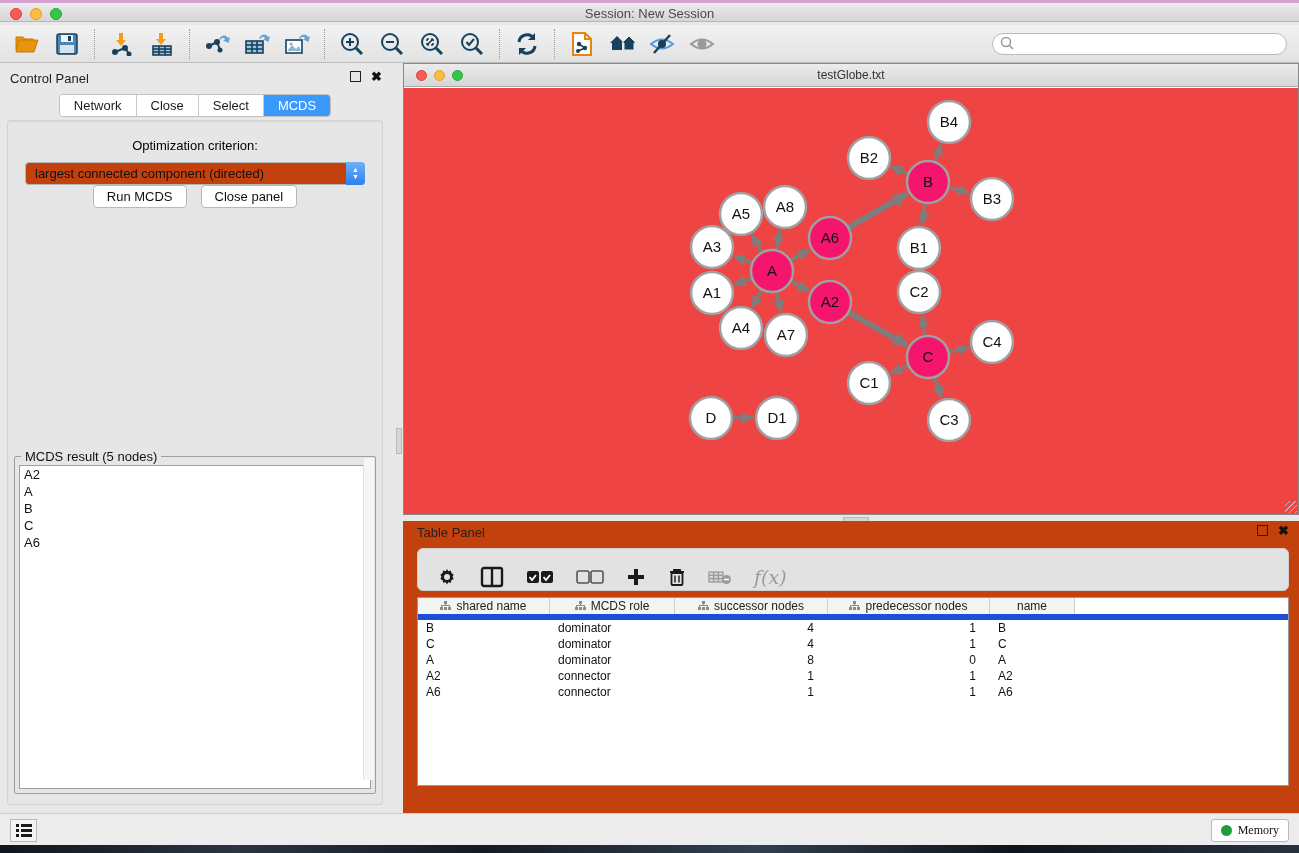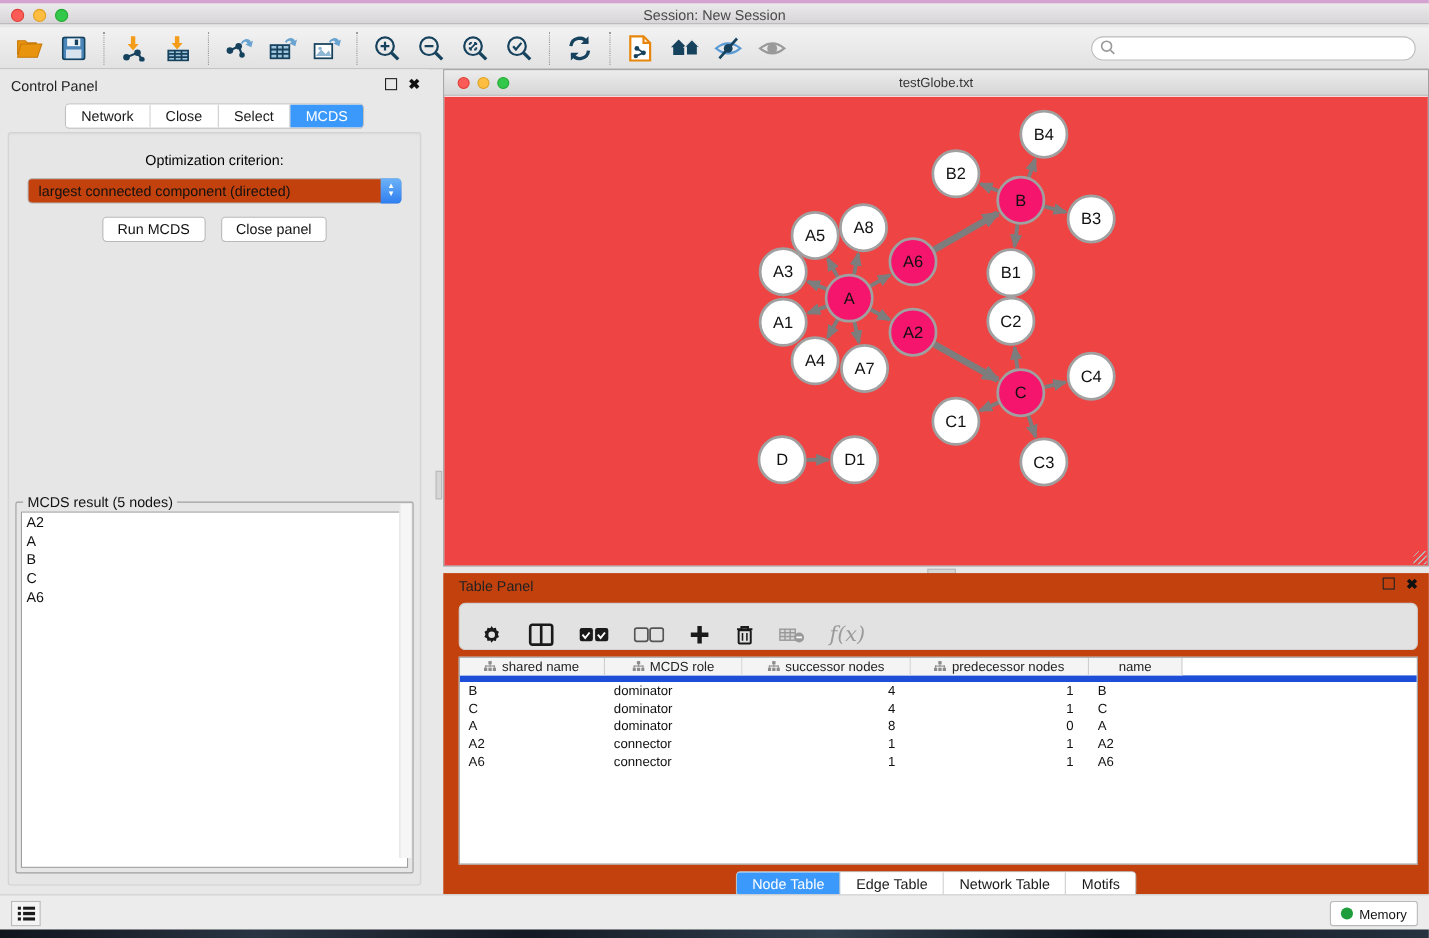--- a/index.html
+++ b/index.html
@@ -43,21 +43,21 @@
   .cp-body { position:absolute; left:7px; top:57px; width:376px; height:685px;
     background:#e6e6e6; border:1px solid #d2d2d2; border-radius:3px; box-shadow:inset 0 1px 2px rgba(0,0,0,0.06);
     display:flex; flex-direction:column; align-items:center; }
   .opt-label { margin-top:17px; font-size:13px; color:#000000; }
   .dropdown { margin-top:9px; width:340px; height:23px; background:#c2410c; border:1px solid #b5b5b5; border-radius:4px;
     display:flex; align-items:center; position:relative; }
   .dropdown .dd-text { flex:1; font-size:13px; color:#111; padding-left:9px; white-space:nowrap; }
   .dd-stepper { width:19px; height:23px; margin-right:-1px; border-radius:0 4px 4px 0;
     background:linear-gradient(#6db3f8,#2f7ef0); display:flex; flex-direction:column; align-items:center; justify-content:center; gap:1px; }
   .dd-stepper span { color:#fff; font-size:7px; line-height:6px; }
-  .cp-buttons { margin-top:12px; display:flex; gap:14px; }
+  .cp-buttons { display:flex; gap:14px; }
   .mac-btn { background:#fff; border:1px solid #b9b9b9; border-radius:4px; font-size:13px; color:#111; padding:3px 13px; }
 
   .result-group { margin-top:auto; margin-bottom:10px; width:362px; height:338px; position:relative;
     border:1px solid #9f9f9f; border-radius:2px; }
   .result-title { position:absolute; left:6px; top:-8px; background:#e6e6e6; padding:0 4px; font-size:13px; color:#111; }
   .result-list { position:absolute; left:4px; top:8px; width:352px; height:324px; background:#fff; border:1px solid #9f9f9f;
     font-size:13px; color:#111; overflow:hidden; }
   .result-list .row { padding:0 4px; height:17px; line-height:17px; }
   .result-scroll { position:absolute; right:1px; top:1px; width:11px; height:322px; background:#f6f6f6; border-left:1px solid #e3e3e3; }
 
@@ -92,21 +92,21 @@
   .dt-cell { padding:0 8px; white-space:nowrap; overflow:hidden; }
   .dt-cell.num { text-align:right; padding-right:14px; }
 
   .tp-tabs { position:absolute; left:0; right:0; top:271px; display:flex; justify-content:center; }
 
   
   .statusbar { position:absolute; left:0; top:813px; width:1299px; height:32px; background:#ececec; border-top:1px solid #cfcfcf; }
   .list-btn { position:absolute; left:10px; top:5px; width:27px; height:23px; background:#f4f4f4; border:1px solid #b9b9b9;
     display:flex; align-items:center; justify-content:center; }
   .memory-btn { position:absolute; right:10px; top:5px; height:23px; background:#fff; border:1px solid #b9b9b9; border-radius:3px;
-    display:flex; align-items:center; gap:6px; padding:0 9px; font-size:12px; color:#111; }
+    display:flex; align-items:center; gap:6px; padding:0 9px; font-size:12px; color:#111;font-family:Liberation Serif, serif; }
   .mem-dot { width:11px; height:11px; border-radius:50%; background:#1d9e3a; }
   .desktop-strip { position:absolute; left:0; top:845px; width:1299px; height:8px;
     background:linear-gradient(90deg,#10151d,#2a3442 18%,#141a24 37%,#31404e 58%,#0e141c 78%,#273240); }
 
   svg text { font-family:"Liberation Sans", sans-serif; }
 </style>
 </head>
 <body>
 
 <div class="app">
@@ -612,28 +612,20 @@
           <div class="dt-row">
             <div class="dt-cell" style="width: 132px;">A6</div>
             <div class="dt-cell" style="width: 125px;">connector</div>
             <div class="dt-cell num" style="width: 153px;">1</div>
             <div class="dt-cell num" style="width: 162px;">1</div>
             <div class="dt-cell" style="width: 85px;">A6</div>
           </div>
         </div>
     </div>
 
-    <div class="tp-tabs">
-      <div class="tabset" id="tp-tabset">
-          <div class="tab sel">Node Table</div>
-          <div class="tab">Edge Table</div>
-          <div class="tab">Network Table</div>
-          <div class="tab">Motifs</div>
-        </div>
-    </div>
   </div>
 
   <div class="statusbar">
     <div class="list-btn">
       <svg width="16" height="13">
           <g fill="#1a1a1a">
             <rect x="0" y="0" width="3" height="3"></rect>
             <rect x="5" y="0" width="11" height="3"></rect>
             <rect x="0" y="5" width="3" height="3"></rect>
             <rect x="5" y="5" width="11" height="3"></rect>

